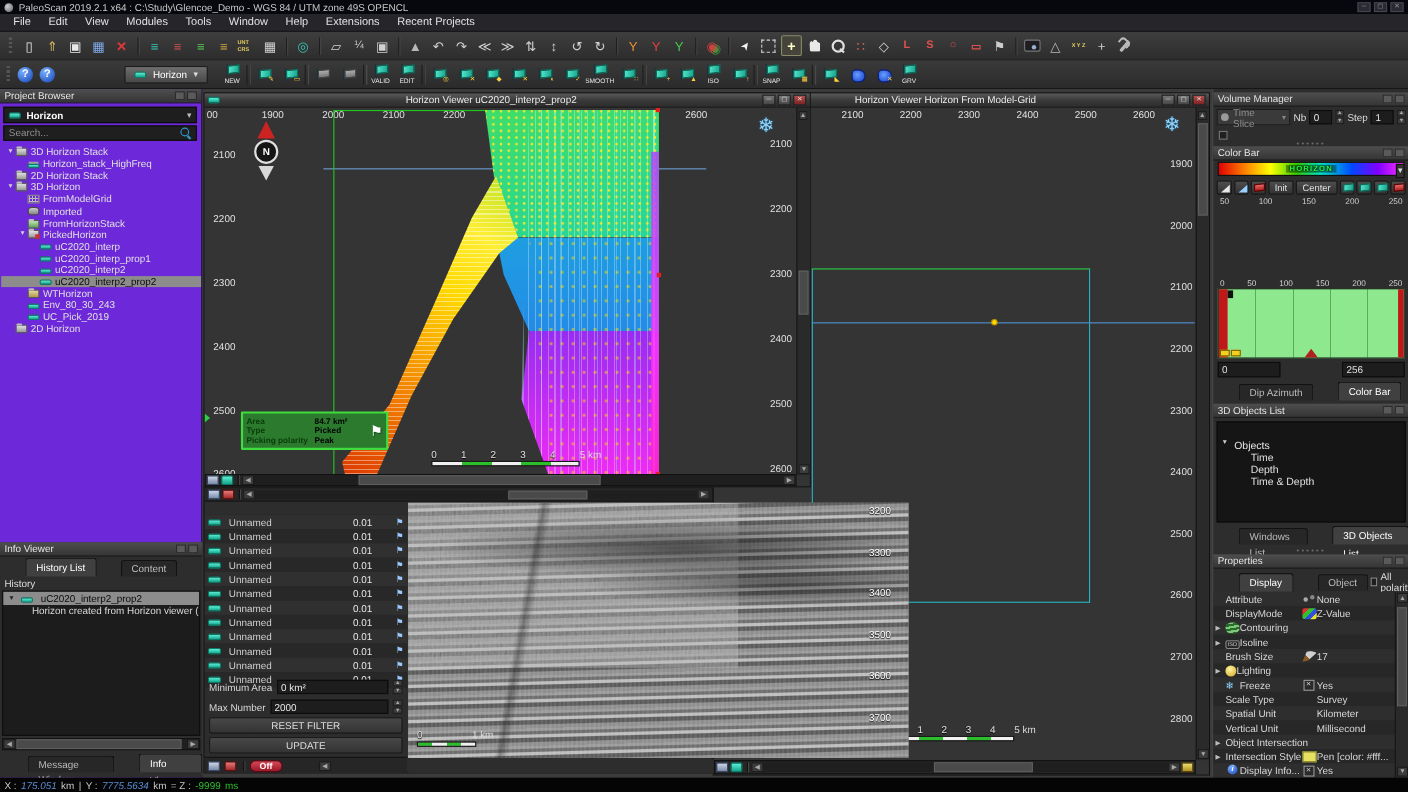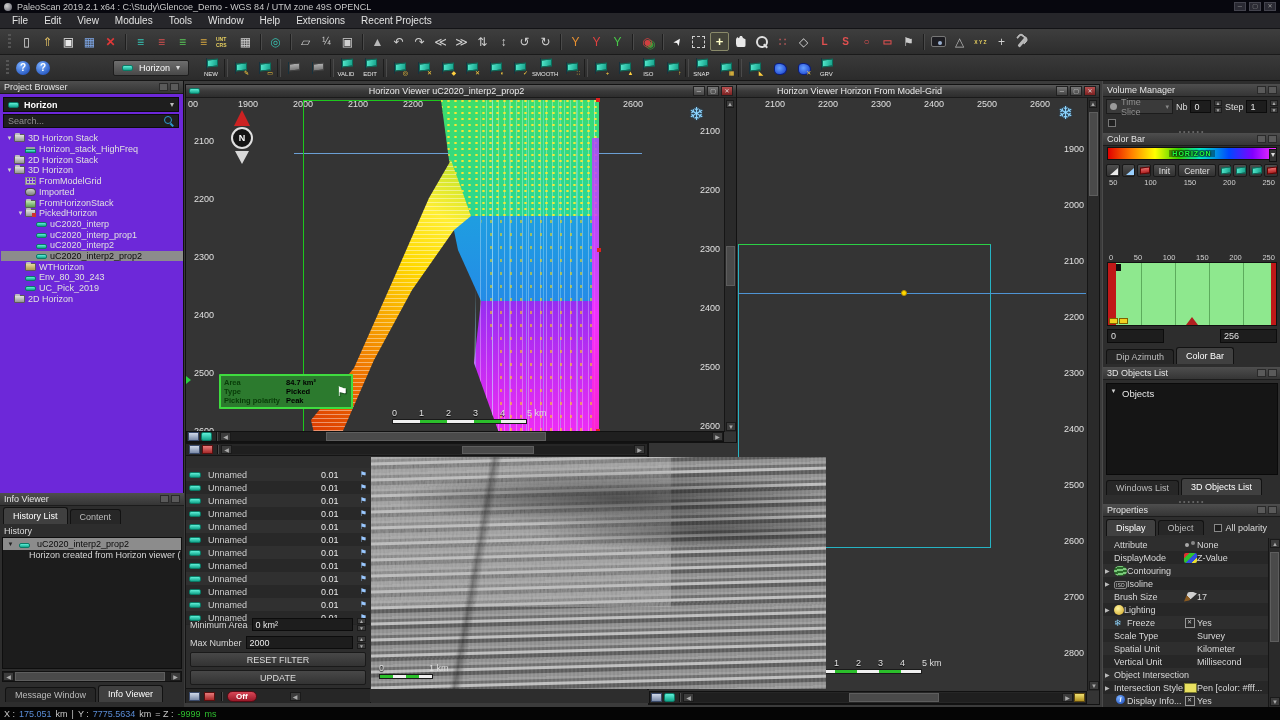--- a/index.html
+++ b/index.html
@@ -88,21 +88,21 @@
       { background:radial-gradient(circle at 40% 40%,#66a0ff,#1238c8); border-color:#0a1e80;
         border-radius:40% 60% 55% 45%; transform:none; width:11px; height:10px; }
 
   
   .phead { height:13px; background:linear-gradient(#4e4e4e,#353535); border-bottom:1px solid #1c1c1c;
            display:flex; align-items:center; padding:0 4px; font-size:9px; color:#e4e4e4; }
   .phead .pbtns { margin-left:auto; display:flex; gap:2px; }
   .pbtn { width:9px; height:8px; background:#5a5a5a; border:1px solid #2a2a2a; }
   .tabs { display:flex; gap:2px; align-items:flex-end; padding-left:3px; }
   .tab { height:15px; padding:0 9px; background:#272727; border:1px solid #121212; border-bottom:none;
-         border-radius:3px 3px 0 0; font-size:9px; color:#bbb; line-height:14px; }
+         border-radius:3px 3px 0 0; font-size:9px; color:#bbb; line-height:14px;margin-left:20px; }
   .tab.act { background:#404040; color:#fff; height:17px; line-height:16px; }
 
   
   #sidebarL { position:absolute; left:0; top:81px; width:184px; height:720px; background:#6d28d9;
               border-right:1px solid #101010; }
   #pb-combo { position:absolute; left:3px; top:16px; width:176px; height:15px; background:#1e1e1e;
               border:1px solid #0c0c0c; display:flex; align-items:center; gap:5px; padding:0 4px; }
   #pb-combo b { font-size:9px; color:#fff; }
   #pb-combo::after { content:"▾"; margin-left:auto; color:#bbb; font-size:8px; }
   .chip { width:11px; height:6px; border-radius:2px; background:linear-gradient(#5ff0d8,#14a68c);
@@ -147,21 +147,21 @@
   .sb-arrow { width:11px; height:9px; background:#3c3c3c; border:1px solid #1a1a1a; color:#aaa;
               font-size:6px; text-align:center; line-height:8px; flex:none; }
   .sb-track { flex:1; height:9px; background:#1f1f1f; position:relative; }
   .sb-thumb { position:absolute; top:0; height:9px; background:#4a4a4a; border:1px solid #5e5e5e; }
   #iv-scroll { left:2px; top:178px; width:180px; }
   #iv-bottom-tabs { position:absolute; left:2px; top:192px; }
 
   
   #statusbar { position:absolute; left:0; top:707px; width:1280px; height:13px; background:#050505;
                display:flex; align-items:center; gap:4px; padding-left:4px; font-size:9px; }
-  .st-lab { color:#c8c8c8; } .st-xy { color:#5b8dd6; } .st-z { color:#2fbf2f; }
+  .st-lab { color:#c8c8c8; } .st-xy { color:#5b8dd6;font-style:italic; } .st-z { color:#2fbf2f; }
 
   
   #mdi { position:absolute; left:184px; top:81px; width:918px; height:626px; background:#3b3b3b; overflow:hidden; }
   .viewer { position:absolute; border:1px solid #121212; background:#323232; }
   .vtitle { height:13px; background:linear-gradient(#5a5a5a,#3a3a3a 50%,#2d2d2d); border-bottom:1px solid #1a1a1a;
             display:flex; align-items:center; padding:0 3px; gap:4px; }
   .vtitle .vt-text { flex:1; text-align:center; font-size:9px; color:#ececec; white-space:nowrap; overflow:hidden; }
   .vtitle .vbtns { display:flex; gap:2px; }
   .vbtn { width:12px; height:10px; background:linear-gradient(#777,#444); border:1px solid #202020;
           color:#ddd; font-size:6px; line-height:9px; text-align:center; }
@@ -365,21 +365,21 @@
   .h2-y1 { position:absolute; left:1px; bottom:1px; width:9px; height:6px; background:#f0d020; border:1px solid #806000; }
   .h2-y2 { position:absolute; left:11px; bottom:1px; width:9px; height:6px; background:#f0d020; border:1px solid #806000; }
   .h2-tri { position:absolute; left:50%; bottom:0; transform:translateX(-50%); width:0; height:0;
             border-left:6px solid transparent; border-right:6px solid transparent; border-bottom:8px solid #b02020; }
   #cb-range { position:absolute; left:4px; top:248px; width:170px; display:flex; gap:56px; }
   .cb-rinput { width:57px; height:14px; background:#1d1d1d; border:1px solid #0c0c0c; color:#e0e0e0;
                padding:0 3px; line-height:13px; }
   #cb-tabs { position:absolute; left:0; top:266px; width:178px; }
   #ol-box { position:absolute; left:3px; top:302px; width:172px; height:92px; background:#151515;
             border:1px solid #0a0a0a; padding:4px 2px; }
-  .ol-root { display:flex; gap:4px; color:#e8e8e8; font-size:9.5px; }
+  .ol-root { display:flex; gap:4px; color:#e8e8e8; font-size:9.5px;margin-top:12px; }
   .ol-item { padding-left:28px; color:#e0e0e0; font-size:9.5px; line-height:11px; }
   #ol-tabs { position:absolute; left:0; top:397px; width:178px; }
   #props-tabs { position:absolute; left:0; top:438px; width:178px; display:flex; align-items:center; }
   #props-all { margin-left:auto; display:flex; align-items:center; gap:3px; padding-right:14px; color:#ddd; }
   #props-all i { width:8px; height:8px; background:#1d1d1d; border:1px solid #888; font-style:normal; }
   #props-rows { position:absolute; left:0; top:457px; width:166px; }
   .pr { display:flex; align-items:center; height:13px; padding:0 2px; font-size:9px; color:#d8d8d8; }
   #props-rows > div.pr:nth-of-type(odd) { background:#2e2e2e; }
   #props-rows > div.pr:nth-of-type(even) { background:#272727; }
   .pr-exp { width:9px; font-size:6px; color:#bbb; flex:none; }
@@ -1188,20 +1188,29 @@
       <div id="bp-seis">
         <div id="seis-tex"></div>
         <svg id="seis-noise">
           <filter id="nz">
               <feTurbulence type="fractalNoise" baseFrequency="0.55 0.18" numOctaves="2"></feTurbulence>
               <feColorMatrix type="matrix" values="0 0 0 0 0.5  0 0 0 0 0.5  0 0 0 0 0.5  0.6 0.6 0.6 0 0"></feColorMatrix>
             </filter>
           <rect width="100%" height="100%" filter="url(#nz)"></rect>
         </svg>
         <div id="seis-dark"></div>
+        <div id="seis-axis">
+
+        <span class="axlbl">3200</span>
+            <span class="axlbl">3300</span>
+            <span class="axlbl">3400</span>
+            <span class="axlbl">3500</span>
+            <span class="axlbl">3600</span>
+            <span class="axlbl">3700</span>
+          </div>
         <div class="sbar small" style="left:8px;top:206px;">
           <div class="sbar-labels">
 
           <span class="axlbl">0</span>
             </div>
           <span class="sbar-end" style="position:absolute;left:50px;top:0;">1 km</span>
           <div class="sbar-bar" style="width:54px;"></div>
         </div>
       </div>
       <div id="bp-seis-strip"></div>
@@ -1309,20 +1318,26 @@
       <span>3D Objects List</span>
       <span class="pbtns">
           <span class="pbtn"></span>
           <span class="pbtn"></span>
         </span>
     </div>
     <div id="ol-box">
       <div class="ol-root">
           <span class="texp">▼</span>
           <span>Objects</span>
+        </div>
+      <div>
+
+      <div class="ol-item">Time</div>
+          <div class="ol-item">Depth</div>
+          <div class="ol-item">Time &amp; Depth</div>
         </div>
     </div>
     <div id="ol-tabs" class="tabs">
       <span class="tab">Windows List</span>
       <span class="tab act">3D Objects List</span>
     </div>
     <div class="drag-dots" style="top:418px;">••••••</div>
 
     <div class="phead" style="position:absolute;top:423px;width:178px;">
       <span>Properties</span>

